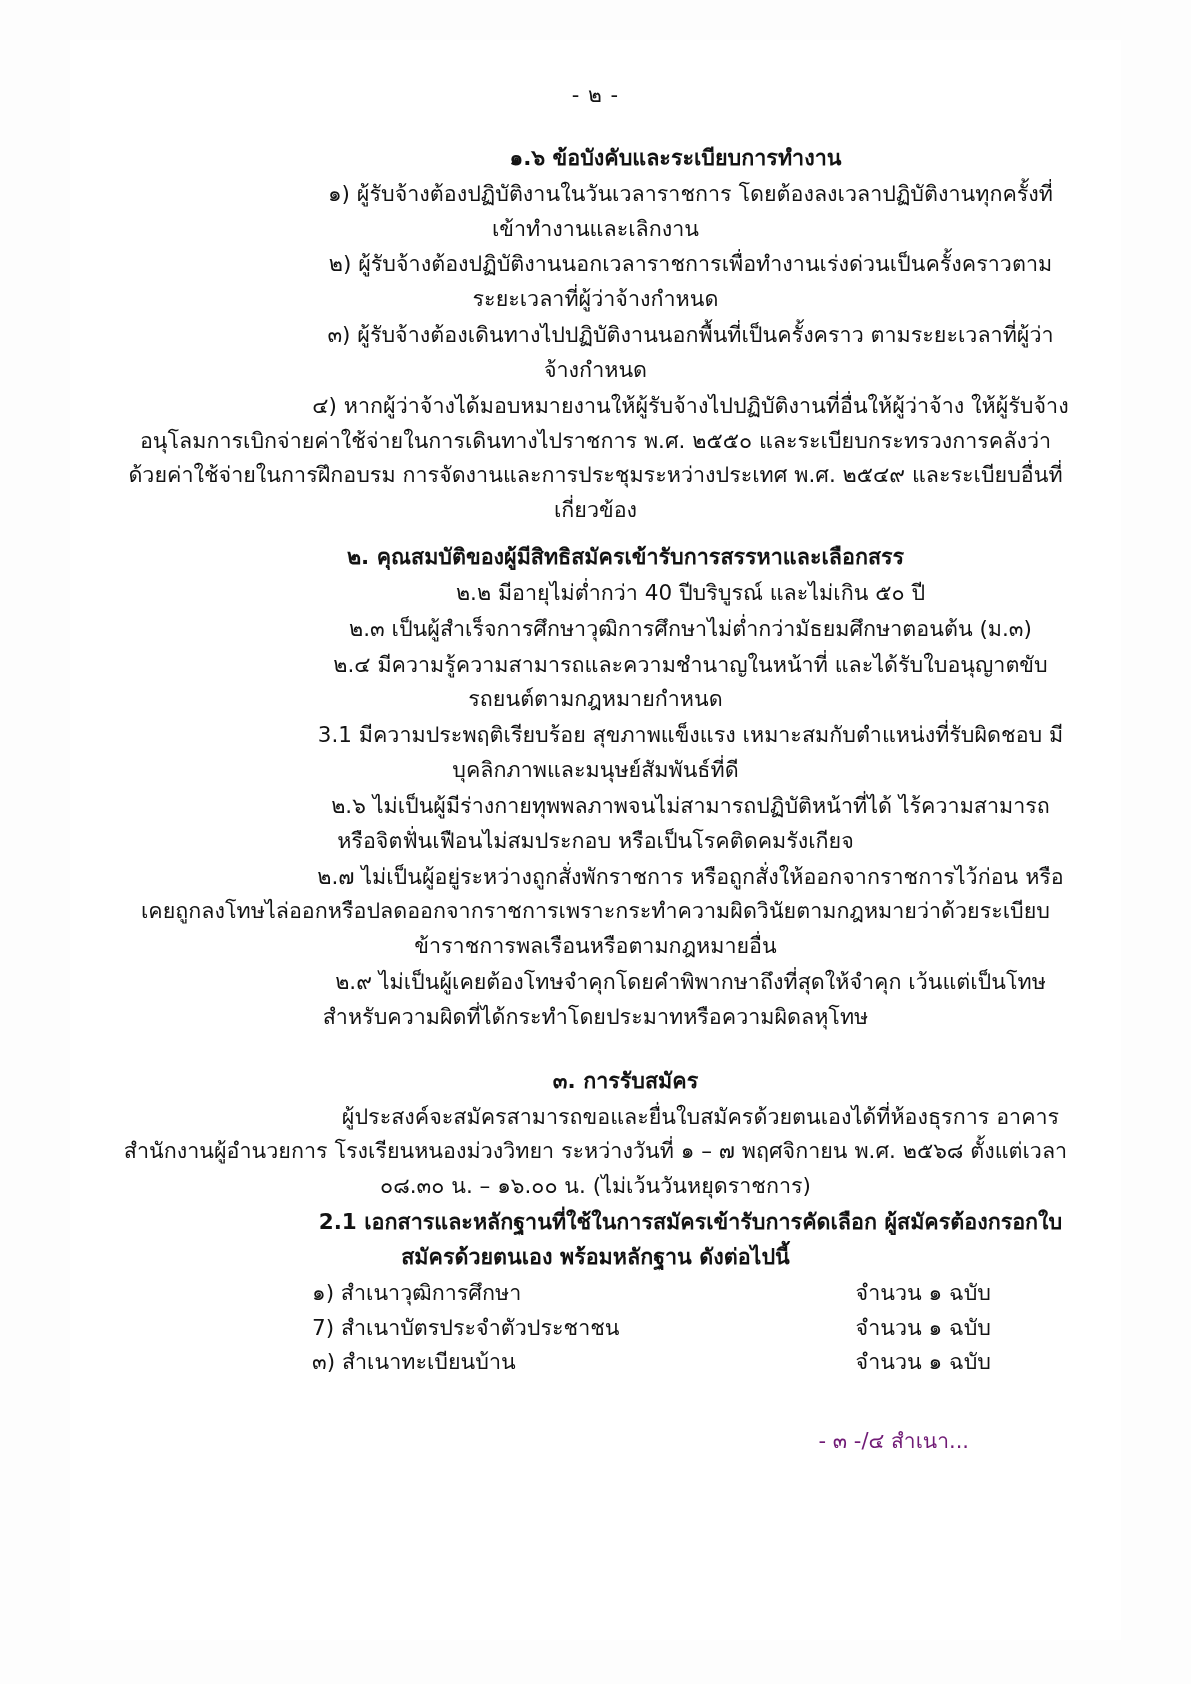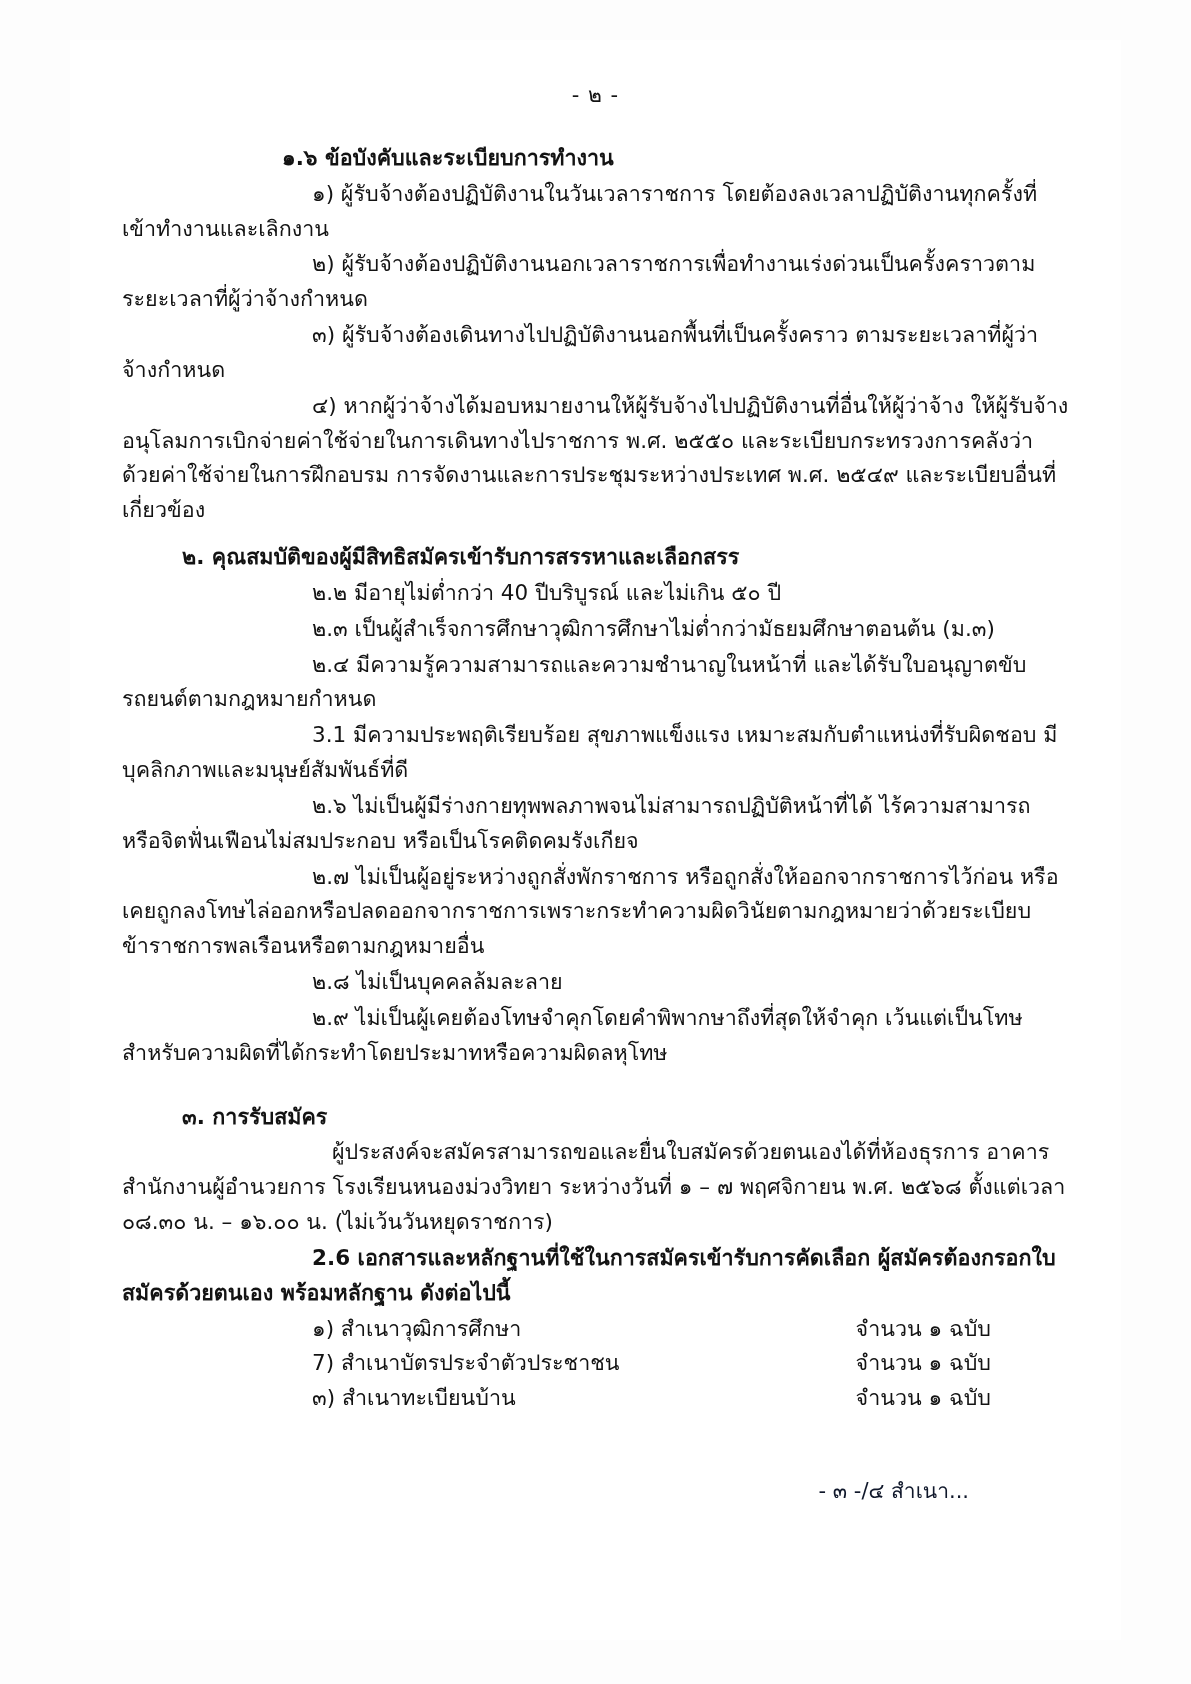--- a/index.html
+++ b/index.html
@@ -37,20 +37,21 @@
   .content {
     margin-top: 30px;
     padding-left: 52px;
     padding-right: 52px;
     font-size: 21.5px;
     line-height: 1.62;
     color: #131313;
   }
   .blk {
     margin: 0 0 1px 0;
+    text-align: center;
   }
   .ind-head {
     text-indent: 160px;
     font-weight: 700;
     margin-top: 4px;
   }
   .ind-1 {
     text-indent: 190px;
   }
   .ind-sec {
@@ -78,25 +79,25 @@
     padding-left: 190px;
   }
   .doc-row .doc-label {
     flex: 0 0 auto;
   }
   .doc-row .doc-qty {
     margin-left: auto;
     padding-right: 78px;
   }
   .footer-note {
-    margin-top: 58px;
+    margin-top: 44px;
     text-align: right;
     padding-right: 100px;
     font-size: 21px;
-    color: #0f172a;
+    color: #701a75;
   }
 </style>
 </head>
 <body>
 
 <div class="page">
   <div class="sheet">
 
     <div class="page-number">- ๒ -</div>
 
@@ -120,32 +121,31 @@
       <p class="blk ind-sub">๒.๓ เป็นผู้สำเร็จการศึกษาวุฒิการศึกษาไม่ต่ำกว่ามัธยมศึกษาตอนต้น (ม.๓)</p>
 
       <p class="blk ind-sub">๒.๔ มีความรู้ความสามารถและความชำนาญในหน้าที่ และได้รับใบอนุญาตขับรถยนต์ตามกฎหมายกำหนด</p>
 
       <p class="blk ind-sub">3.1 มีความประพฤติเรียบร้อย สุขภาพแข็งแรง เหมาะสมกับตำแหน่งที่รับผิดชอบ มีบุคลิกภาพและมนุษย์สัมพันธ์ที่ดี</p>
 
       <p class="blk ind-sub">๒.๖ ไม่เป็นผู้มีร่างกายทุพพลภาพจนไม่สามารถปฏิบัติหน้าที่ได้  ไร้ความสามารถหรือจิตฟั่นเฟือนไม่สมประกอบ หรือเป็นโรคติดคมรังเกียจ</p>
 
       <p class="blk ind-sub">๒.๗ ไม่เป็นผู้อยู่ระหว่างถูกสั่งพักราชการ หรือถูกสั่งให้ออกจากราชการไว้ก่อน หรือเคยถูกลงโทษไล่ออกหรือปลดออกจากราชการเพราะกระทำความผิดวินัยตามกฎหมายว่าด้วยระเบียบข้าราชการพลเรือนหรือตามกฎหมายอื่น</p>
 
-      <p class="blk ind-sub">๒.๘ ไม่เป็นบุคคลล้มละลาย</p>
 
       <p class="blk ind-sub">๒.๙ ไม่เป็นผู้เคยต้องโทษจำคุกโดยคำพิพากษาถึงที่สุดให้จำคุก เว้นแต่เป็นโทษสำหรับความผิดที่ได้กระทำโดยประมาทหรือความผิดลหุโทษ</p>
 
       <div class="spacer-md"></div>
 
       <p class="blk ind-sec">๓. การรับสมัคร</p>
 
 
       <p class="blk ind-body">ผู้ประสงค์จะสมัครสามารถขอและยื่นใบสมัครด้วยตนเองได้ที่ห้องธุรการ อาคารสำนักงานผู้อำนวยการ โรงเรียนหนองม่วงวิทยา ระหว่างวันที่ ๑ – ๗ พฤศจิกายน พ.ศ. ๒๕๖๘ ตั้งแต่เวลา ๐๘.๓๐ น. – ๑๖.๐๐ น. (ไม่เว้นวันหยุดราชการ)</p>
 
-      <p class="blk ind-sub-b">2.6 เอกสารและหลักฐานที่ใช้ในการสมัครเข้ารับการคัดเลือก ผู้สมัครต้องกรอกใบสมัครด้วยตนเอง พร้อมหลักฐาน ดังต่อไปนี้</p>
+      <p class="blk ind-sub-b">2.1 เอกสารและหลักฐานที่ใช้ในการสมัครเข้ารับการคัดเลือก ผู้สมัครต้องกรอกใบสมัครด้วยตนเอง พร้อมหลักฐาน ดังต่อไปนี้</p>
 
       <div class="doc-list">
 
         <div class="doc-row">
           <span class="doc-label">๑) สำเนาวุฒิการศึกษา</span>
           <span class="doc-qty">จำนวน ๑ ฉบับ</span>
         </div>
 
         <div class="doc-row">
           <span class="doc-label">7) สำเนาบัตรประจำตัวประชาชน</span>

